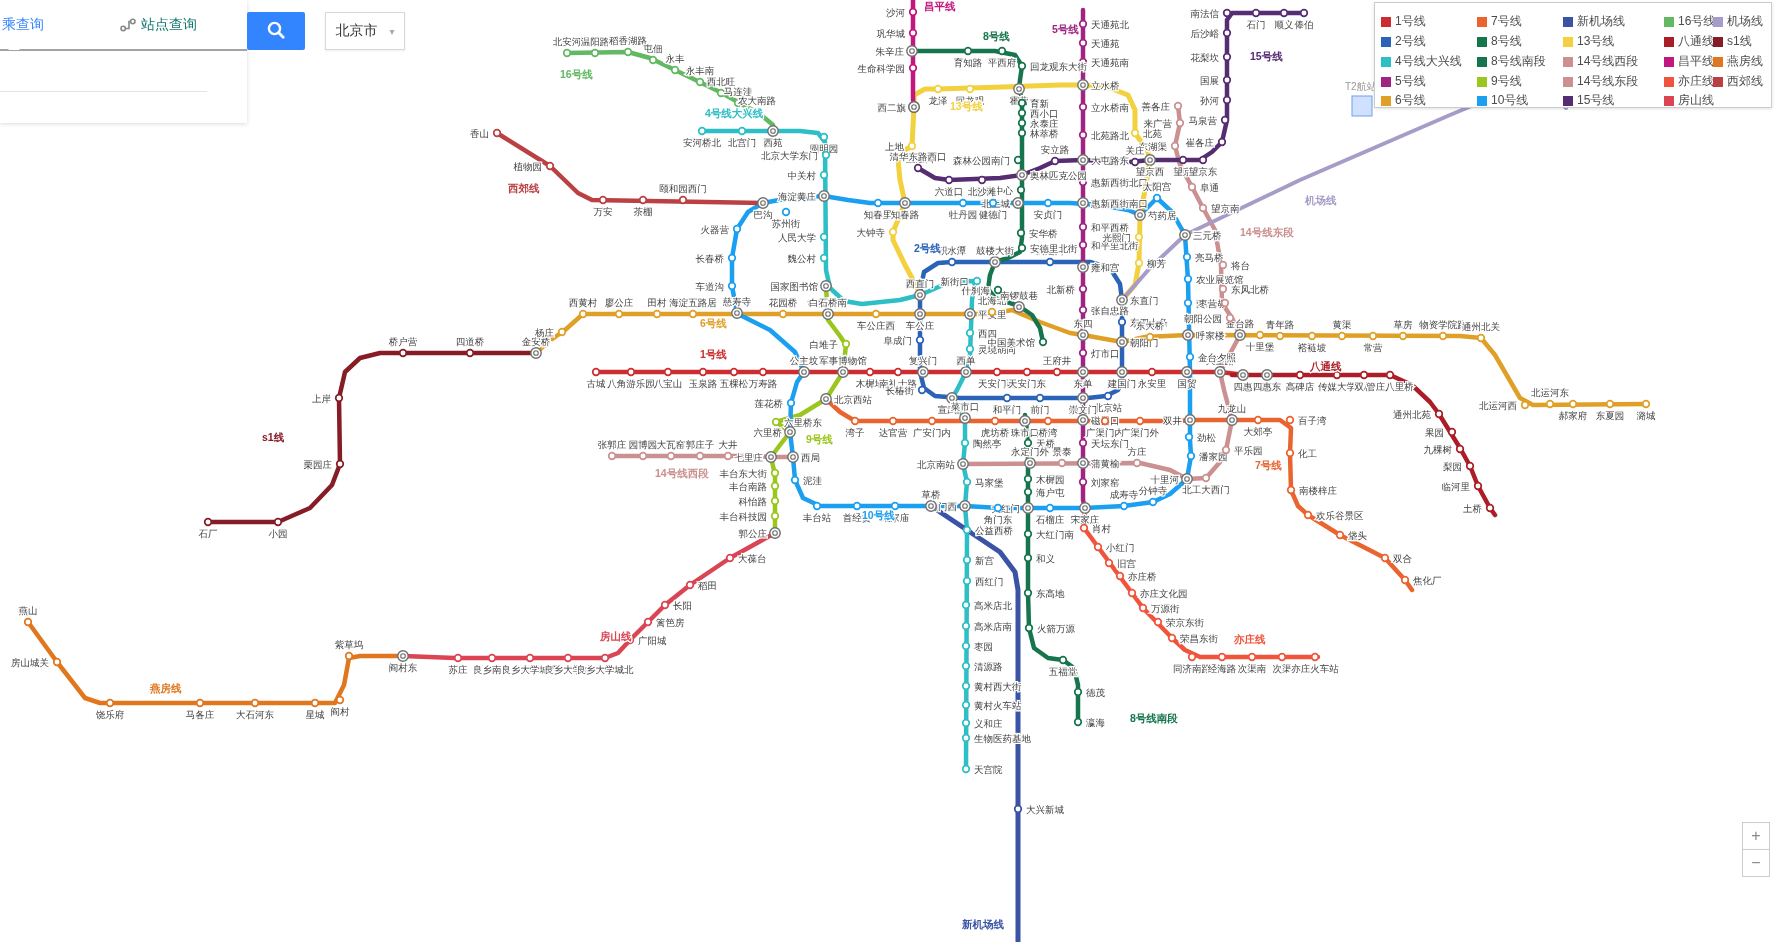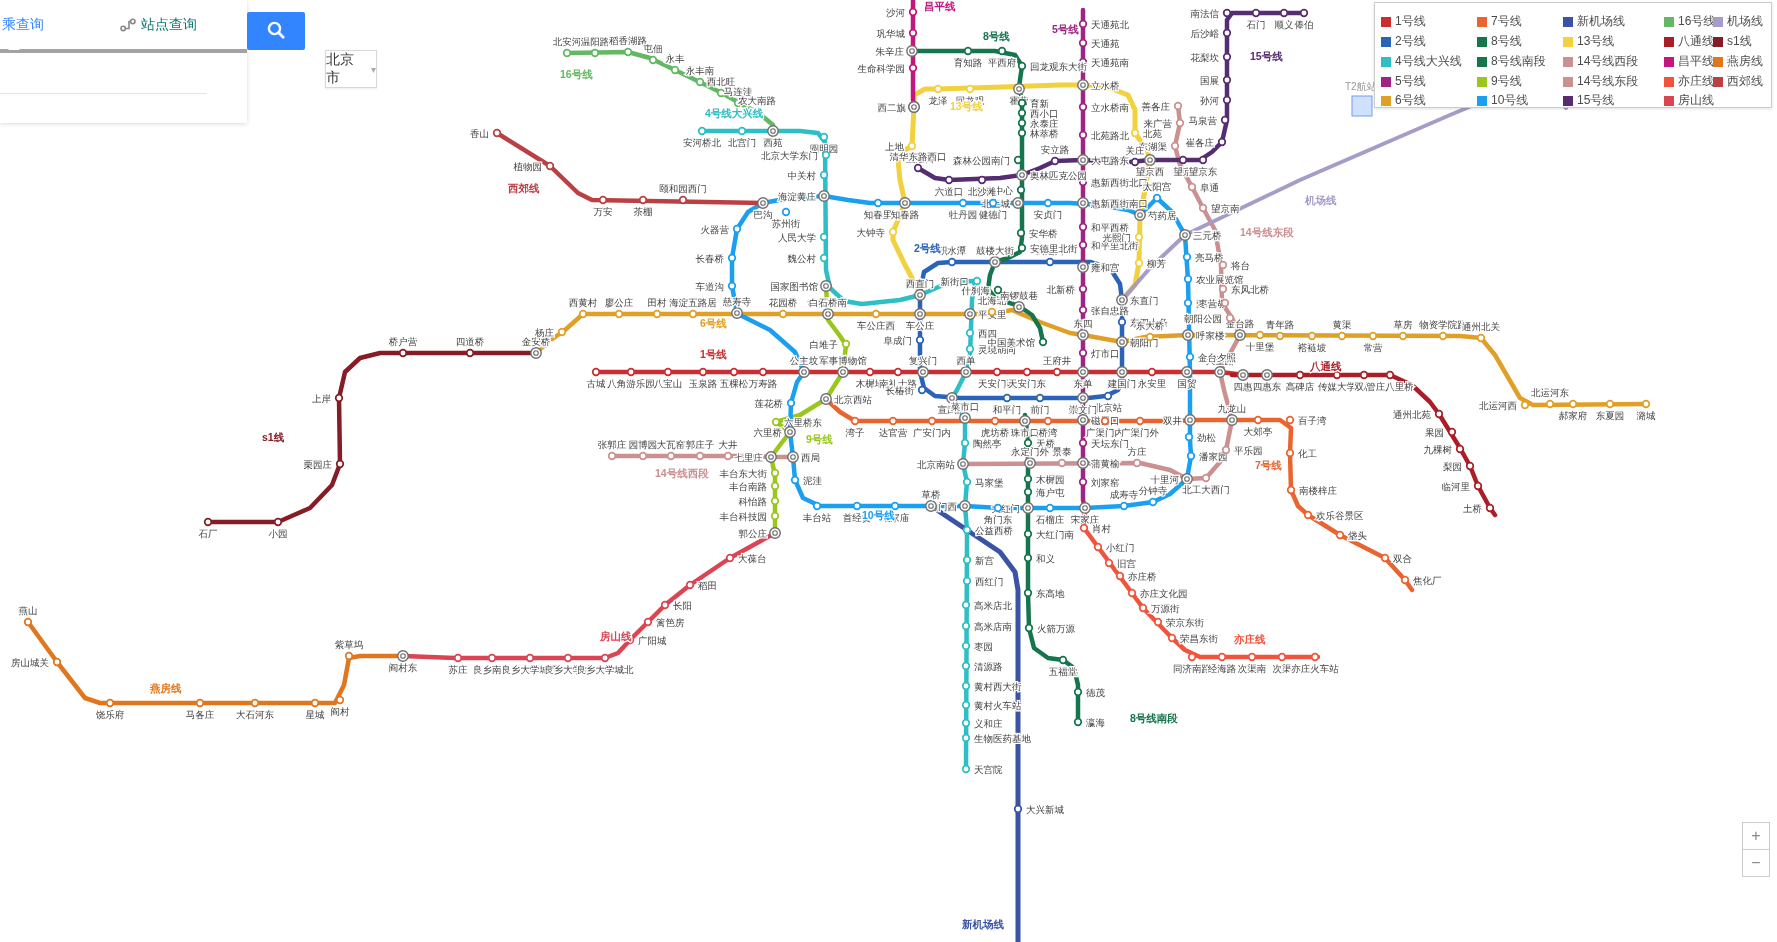--- a/index.html
+++ b/index.html
@@ -4,29 +4,29 @@
 <style>
   html,body{margin:0;padding:0;background:#fff;font-family:"Liberation Sans","DejaVu Sans",sans-serif;}
   .stage{position:relative;width:1777px;height:942px;overflow:hidden;background:#fff;}
   #metro-svg{position:absolute;left:0;top:0;}
   text{font-family:"Liberation Sans","DejaVu Sans",sans-serif;}
   .st-label{font-size:9.5px;fill:#3f3f3f;stroke:#fff;stroke-width:2.5px;paint-order:stroke;}
   .line-label{font-size:10.5px;font-weight:bold;stroke:#fff;stroke-width:2.5px;paint-order:stroke;}
   .extra-label{font-size:10px;fill:#999;stroke:#fff;stroke-width:2px;paint-order:stroke;}
   
   .search-panel{position:absolute;left:0;top:0;width:247px;height:123px;background:#fff;box-shadow:0 1px 4px rgba(0,0,0,.15);}
-  .tabs{position:relative;height:49px;border-bottom:4px solid #a3a3a3;display:flex;align-items:center;}
+  .tabs{position:relative;height:49px;border-bottom:2px solid #a3a3a3;display:flex;align-items:center;}
   .tab{font-size:14px;color:#0f766e;cursor:pointer;display:flex;align-items:center;gap:5px;}
   .tab.active{color:#3385ff;margin-left:2px;width:118px;}
   .tab .ticon{display:inline-block;line-height:0;}
   .notch{position:absolute;left:8px;bottom:-1px;width:0;height:0;border-left:6px solid transparent;border-right:6px solid transparent;border-bottom:6px solid #fff;}
   .panel-body{position:relative;height:73px;}
   .input-line{position:absolute;left:0;top:40px;width:207px;height:1px;background:#e4e4e4;}
   .search-btn{position:absolute;left:247px;top:12px;width:58px;height:38px;background:#3385ff;border:none;border-radius:2px;cursor:pointer;display:flex;align-items:center;justify-content:center;}
-  .city-select{position:absolute;left:325px;top:12px;width:52px;height:38px;background:#fff;border:1px solid #d8d8d8;box-sizing:border-box;display:flex;align-items:center;justify-content:center;gap:12px;font-size:14px;color:#333;cursor:pointer;box-shadow:0 1px 2px rgba(0,0,0,.08);margin-top:38px;}
+  .city-select{position:absolute;left:325px;top:12px;width:80px;height:38px;background:#fff;border:1px solid #d8d8d8;box-sizing:border-box;display:flex;align-items:center;justify-content:center;gap:12px;font-size:14px;color:#333;cursor:pointer;box-shadow:0 1px 2px rgba(0,0,0,.08);}
   .city-select .caret{color:#aaa;font-size:10px;}
   
   .legend{position:absolute;left:1374px;top:2px;width:398px;height:106px;background:#fff;border:1px solid #ccc;box-sizing:border-box;box-shadow:0 1px 3px rgba(0,0,0,.12);}
   .legend .lg-item{position:absolute;display:flex;align-items:center;gap:4px;font-size:12px;color:#4c4c4c;white-space:nowrap;}
   .legend .sw{width:10px;height:10px;display:inline-block;}
   
   .zoomctl{position:absolute;left:1742px;top:822px;width:28px;}
   .zoomctl button{display:block;width:28px;height:28px;background:#fff;border:1px solid #ccc;color:#888;font-size:16px;line-height:1;cursor:pointer;padding:0;}
   .zoomctl button + button{margin-top:-1px;}
 </style>

